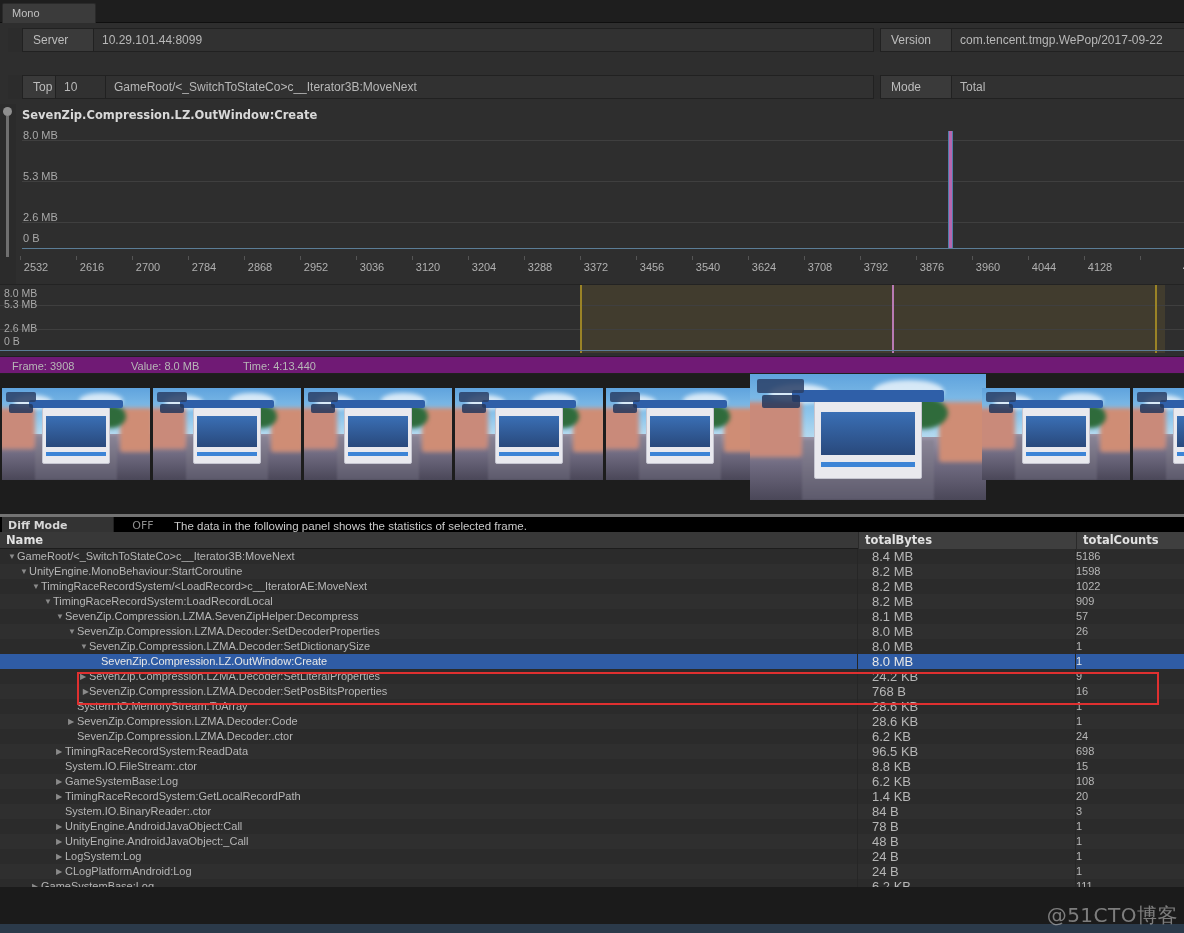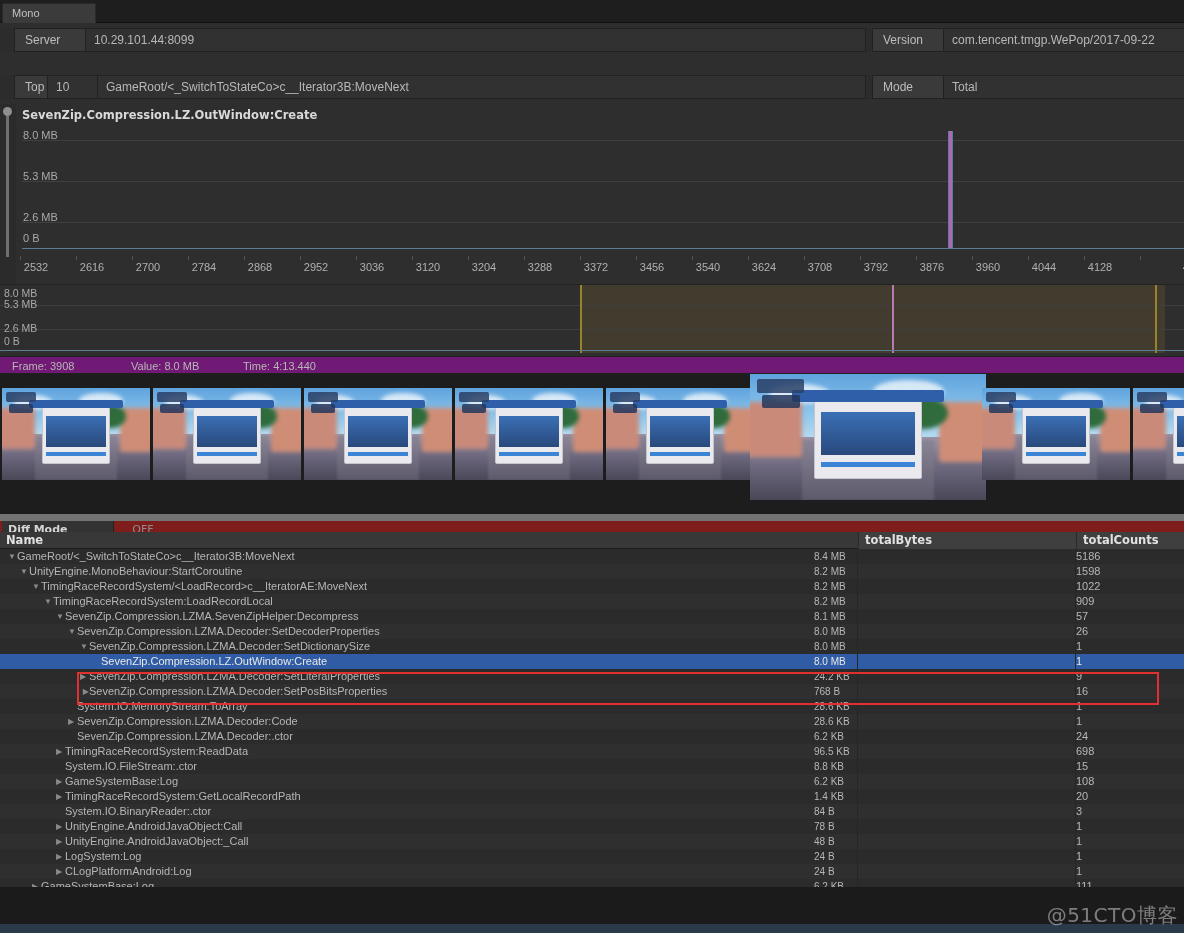--- a/index.html
+++ b/index.html
@@ -14,21 +14,21 @@
   }
   
   .tabstrip { height:23px; background:#1e1e1e; position:relative; border-bottom:1px solid #0f0f0f;}
   .tab {
     position:absolute; left:2px; top:3px; width:94px; height:20px;
     background:#3b3b3b; border:1px solid #2a2a2a; border-bottom:none;
     border-radius:2px 2px 0 0;
     color:#c2c2c2; font-size:11px; line-height:19px; padding-left:9px;
   }
   
-  .toolrow { height:24px; margin:0 0 0 0; position:relative; background:#2c2c2c; }
+  .toolrow { height:24px; margin:0 0 0 8px; position:relative; background:#2c2c2c; }
   .toolwrap { background:#2e2e2e; padding:5px 0 0 0; }
   .rowbox { position:absolute; top:0; height:24px; display:flex; }
   .cell-lbl {
     background:#3a3a3a; border:1px solid #212121;
     color:#bdbdbd; font-size:12px; line-height:22px; padding:0 10px;
     white-space:nowrap;
   }
   .cell-val {
     background:#313131; border:1px solid #212121; border-left:none;
     color:#b8b8b8; font-size:12px; line-height:22px; padding:0 8px;
@@ -87,21 +87,21 @@
   .panel-hd { position:absolute; left:18%; top:13%; width:64%; height:9%;
               background:#2f5fa8; border-radius:2px; }
   .panel-img { position:absolute; left:30%; top:30%; width:40%; height:34%;
                background:linear-gradient(#3a6fb5,#29497c); }
   .panel-bar { position:absolute; left:30%; top:70%; width:40%; height:4%; background:#3c84d6; }
   .badge { position:absolute; left:3%; top:4%; width:20%; height:11%;
            background:#2a3f66; border-radius:2px; opacity:.85; }
   .badge2 { position:absolute; left:5%; top:17%; width:16%; height:10%;
            background:#24365a; border-radius:2px; opacity:.85; }
   
-  .diffbar { height:18px; background:#7f1d1d; position:relative; border-top:7px solid #737373; }
+  .diffbar { height:18px; background:#000000; position:relative; border-top:3px solid #737373; }
   .diff-lbl { position:absolute; left:2px; top:0; width:112px; height:18px;
               background:#333; border-right:1px solid #222;
               color:#d6d6d6; font-size:11px; font-weight:bold; line-height:18px; padding-left:6px;
               font-family:"DejaVu Sans", sans-serif;}
   .diff-off { position:absolute; left:118px; top:0; width:50px; height:18px;
               color:#8d8d8d; font-size:11px; line-height:18px; text-align:center;
               font-family:"DejaVu Sans", sans-serif;}
   .diff-note { position:absolute; left:174px; top:0; color:#cacaca; font-size:11.5px; line-height:18px; }
   
   .thead { height:17px; background:#383838; position:relative; border-bottom:1px solid #1d1d1d; }
@@ -110,21 +110,21 @@
         font-family:"DejaVu Sans", sans-serif; }
   .th.c2 { background:#3f3f3f; border-left:1px solid #2a2a2a; }
   .tbody { position:relative; background:#2b2b2b; height:338px; overflow:hidden; }
   .row { position:relative; height:15px; }
   .row.alt { background:#2f2f2f; }
   .row.sel { background:#2f5ca5; }
   .rname { position:absolute; left:0; top:0; height:15px; color:#b6b6b6;
            font-size:11px; line-height:15px; white-space:nowrap; }
   .row.sel .rname { color:#e8e8e8; }
   .arrow { display:inline-block; width:9px; color:#8a8a8a; font-size:8px; vertical-align:1px; }
-  .rbytes { position:absolute; left:814px; top:0; height:15px; color:#b6b6b6; font-size:10px; line-height:15px; }
+  .rbytes { position:absolute; left:872px; top:0; height:15px; color:#b6b6b6; font-size:13px; line-height:15px; }
   .rcounts { position:absolute; left:1076px; top:0; height:15px; color:#b6b6b6; font-size:11px; line-height:15px; }
   .row.sel .rbytes, .row.sel .rcounts { color:#e8e8e8; }
   .colsep { position:absolute; top:0; bottom:0; width:1px; background:#262626; }
   .redbox { position:absolute; left:77px; top:672px; width:1082px; height:33px;
             border:2px solid #e03030; pointer-events:none; z-index:50; }
   .watermark { position:absolute; right:6px; bottom:4px; color:rgba(205,205,205,.55);
                font-size:20px; font-family:"DejaVu Sans", sans-serif; letter-spacing:.5px; z-index:60;}
   .footer { position:absolute; left:0; right:0; bottom:0; height:9px; background:#2b3a4a; }
 </style>
 </head>
@@ -404,20 +404,21 @@
         <div class="panel-bar"></div>
       <div class="badge"></div>
         <div class="badge2"></div>
     </div>
   </div>
 </div>
 
 <div class="diffbar">
   <div class="diff-lbl">Diff Mode</div>
   <div class="diff-off">OFF</div>
+  <div class="diff-note">The data in the following panel shows the statistics of selected frame.</div>
 </div>
 
 <div class="thead">
   <div class="th" style="left:0px;   width:858px;">Name</div>
   <div class="th c2" style="left:858px; width:218px;">totalBytes</div>
   <div class="th c2" style="left:1076px;width:108px;">totalCounts</div>
 </div>
 
 <div class="tbody" id="table-body">
   <div class="row" style="top: 0px;">

